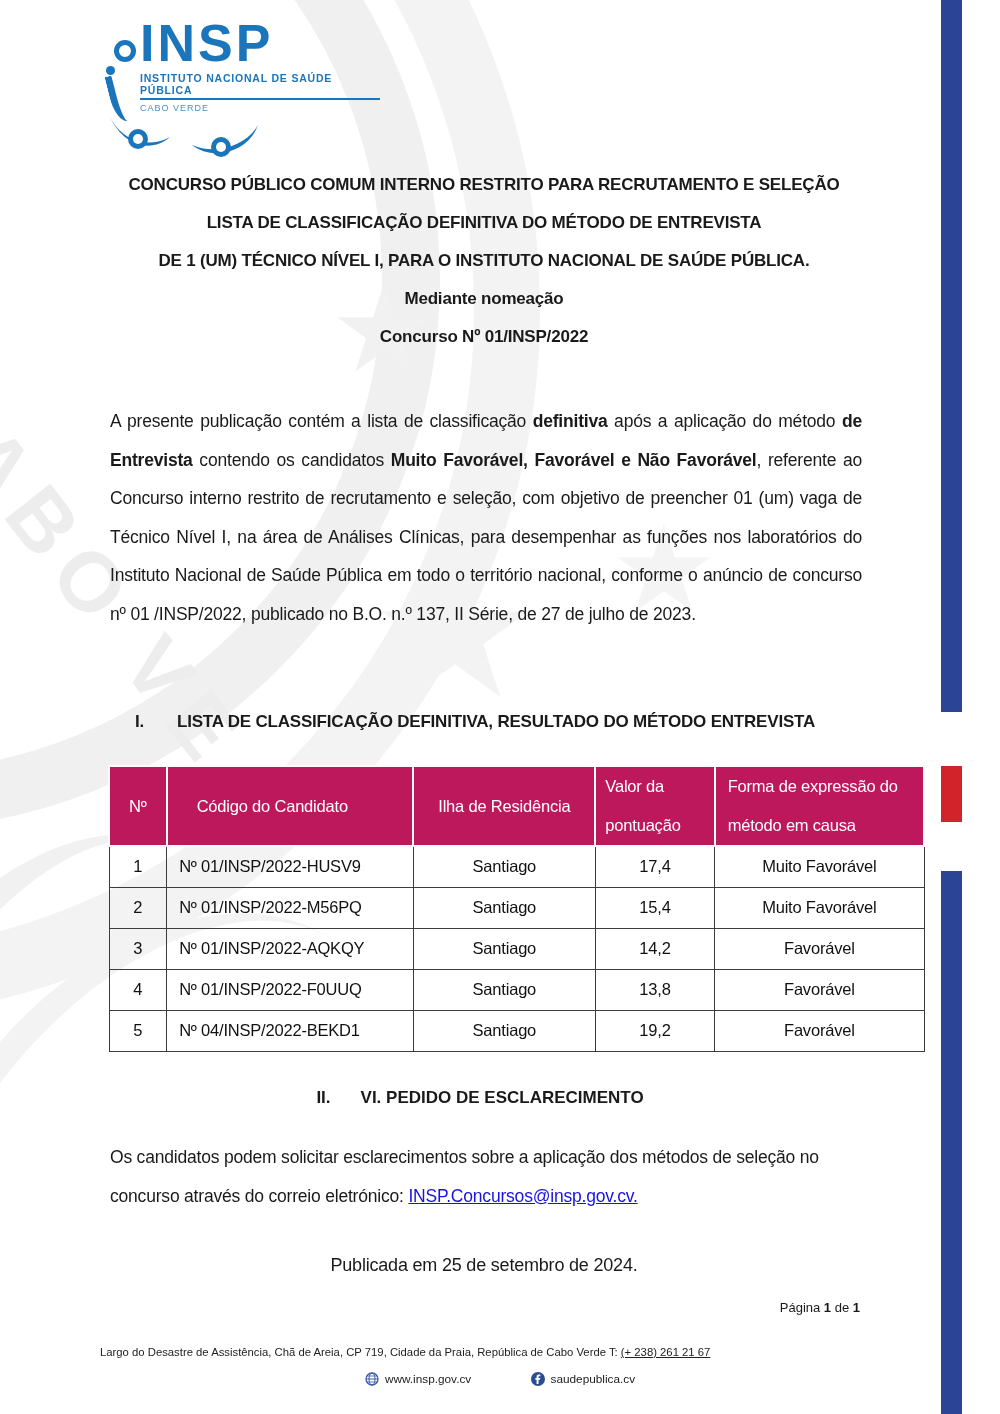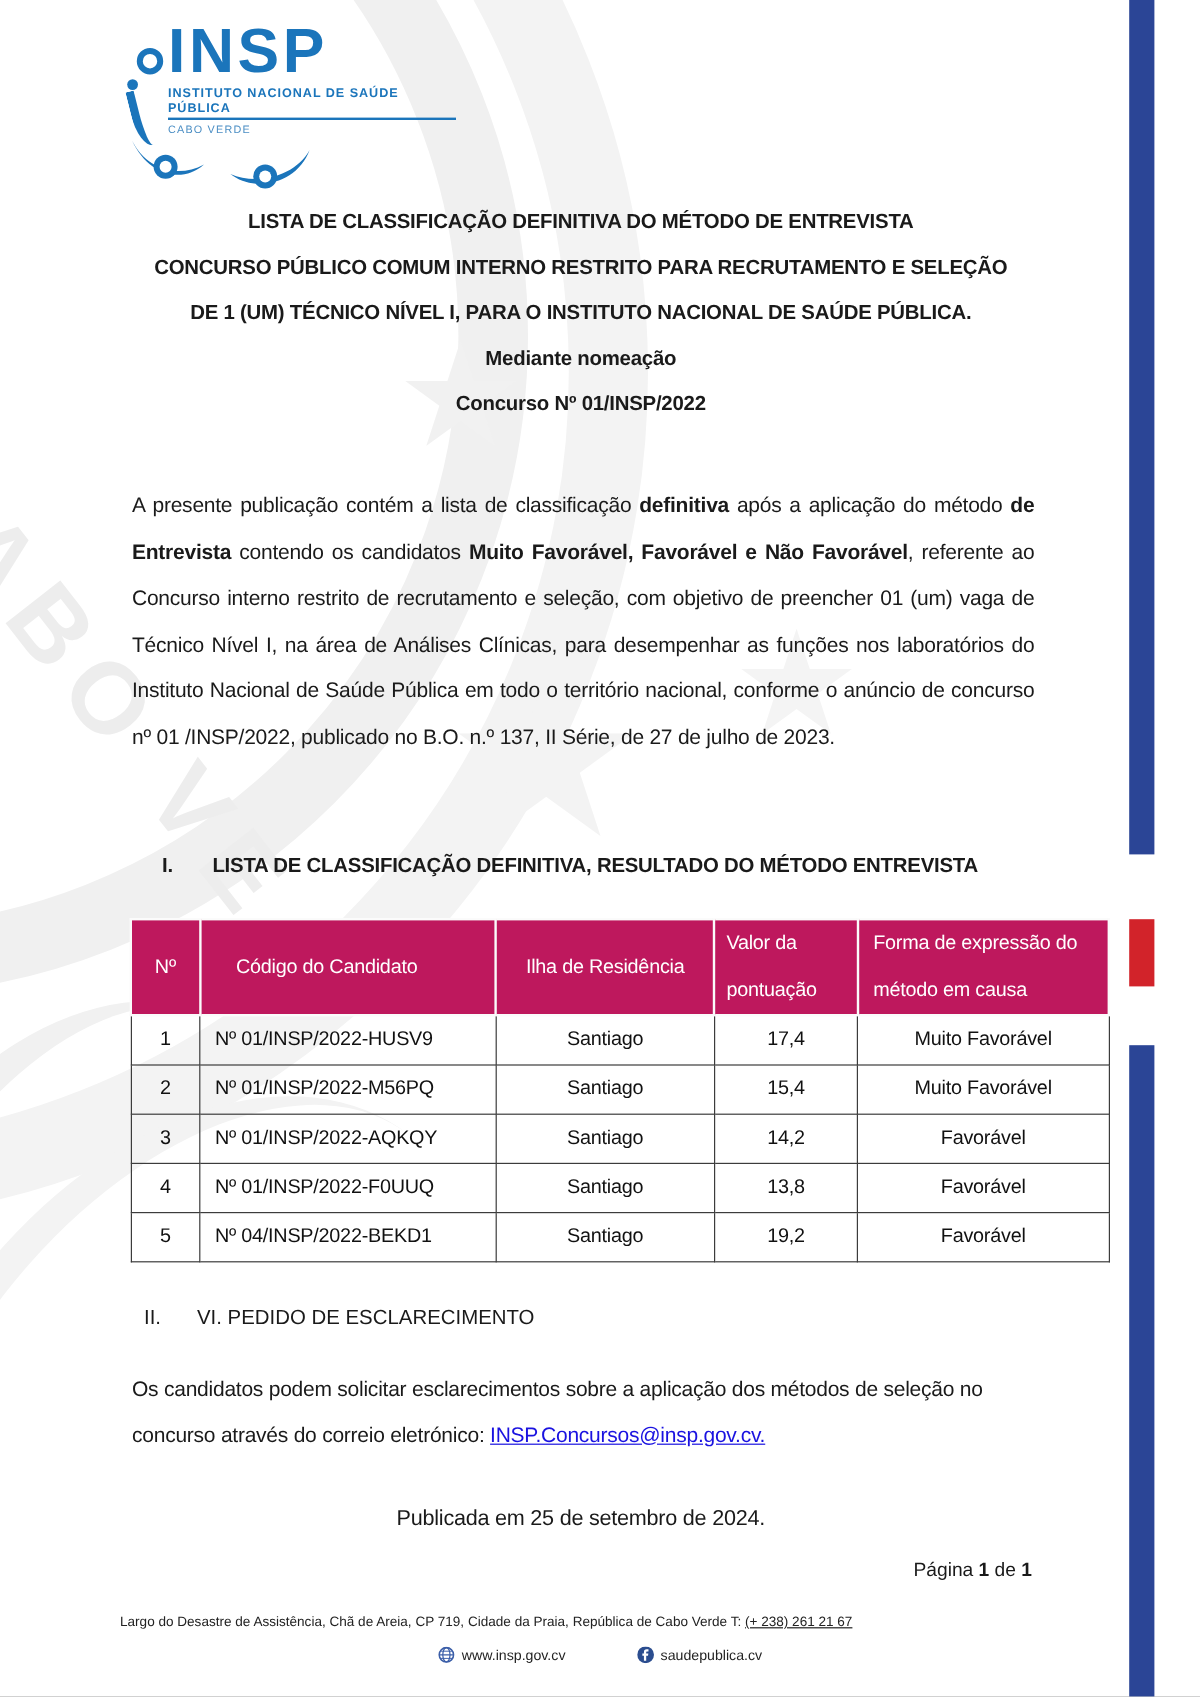--- a/index.html
+++ b/index.html
@@ -57,27 +57,27 @@
   th.c-num  { width:57px;  text-align:center; }
   th.c-code { width:244px; text-align:left; padding-left:29px; }
   th.c-isle { width:180px; text-align:center; }
   th.c-val  { width:118px; text-align:left; padding-left:9px; }
   th.c-expr { width:207px; text-align:left; padding-left:12px; }
   thead tr { height:78px; }
   tbody tr { height:41px; }
   td { border:1.2px solid #3c3c3c; font-size:16.5px; text-align:center; letter-spacing:-0.2px; color:#111; }
   td.code { text-align:left; padding-left:12px; }
 
-  .clar-heading { left:120px; top:1088px; width:752px; text-align:left; font-weight:normal; font-size:17px; }
+  .clar-heading { left:104px; top:1088px; width:752px; text-align:center; font-weight:bold; font-size:17px; }
   .clar-heading .num { margin-right:30px; }
   .clar-text { left:110px; top:1138px; width:752px; font-size:17.5px; line-height:38.6px; letter-spacing:-0.2px; }
   a.email { color:#1a12e0; text-decoration:underline; }
 
   .published { left:108px; top:1255px; width:752px; text-align:center; font-size:18px; letter-spacing:-0.2px; }
-  .pagenum { left:108px; top:1300px; width:752px; text-align:right; font-size:16px; }
+  .pagenum { left:108px; top:1300px; width:752px; text-align:right; font-size:13px; }
   .pagenum b { font-weight:bold; }
 
   
   .footer-address { left:100px; top:1346px; width:800px; font-size:11.3px; color:#222; }
   .footer-address a { color:#222; text-decoration:underline; }
   .footer-links { left:100px; top:1372px; width:800px; text-align:center; font-size:11.8px; color:#222; }
   .footer-links .item { display:inline-flex; align-items:center; gap:6px; margin:0 28px; }
   .icon-globe, .icon-fb { display:inline-block; vertical-align:middle; }
 </style>
 </head>
@@ -109,22 +109,22 @@
       <path d="M2 2 C 14 26, 40 34, 62 22 C 44 38, 16 32, 2 2 Z" fill="#1b75bb"></path>
       <circle cx="30" cy="24" r="10" fill="#1b75bb"></circle>
       <circle cx="30" cy="24" r="5" fill="#ffffff"></circle>
       <path d="M150 10 C 138 32, 106 40, 84 30 C 104 46, 140 38, 150 10 Z" fill="#1b75bb"></path>
       <circle cx="113" cy="32" r="10" fill="#1b75bb"></circle>
       <circle cx="113" cy="32" r="5" fill="#ffffff"></circle>
     </svg>
   </div>
 
   <div class="abs title-block">
+    <div class="tline">CONCURSO PÚBLICO COMUM INTERNO RESTRITO PARA RECRUTAMENTO E SELEÇÃO</div>
     <div class="tline">LISTA DE CLASSIFICAÇÃO DEFINITIVA DO MÉTODO DE ENTREVISTA</div>
-    <div class="tline">CONCURSO PÚBLICO COMUM INTERNO RESTRITO PARA RECRUTAMENTO E SELEÇÃO</div>
     <div class="tline">DE 1 (UM) TÉCNICO NÍVEL I, PARA O INSTITUTO NACIONAL DE SAÚDE PÚBLICA.</div>
     <div class="tline">Mediante nomeação</div>
     <div class="tline">Concurso Nº 01/INSP/2022</div>
   </div>
 
   <div class="abs intro"><span>A presente publicação contém a lista de classificação </span><b>definitiva</b><span> após a aplicação do método </span><b>de Entrevista</b><span> contendo os candidatos </span><b>Muito Favorável, Favorável e Não Favorável</b><span>, referente ao Concurso interno  restrito  de recrutamento e seleção, com objetivo de preencher 01 (um) vaga de Técnico Nível I, na área de Análises Clínicas, para desempenhar as funções nos laboratórios do Instituto Nacional de Saúde Pública em todo o território nacional, conforme o anúncio de concurso nº 01 /INSP/2022, publicado no B.O. n.º 137, II Série, de 27 de julho de 2023.</span></div>
 
   <div class="abs list-heading">
     <span class="num">I.</span><span>LISTA DE CLASSIFICAÇÃO DEFINITIVA, RESULTADO DO MÉTODO ENTREVISTA</span>
   </div>

